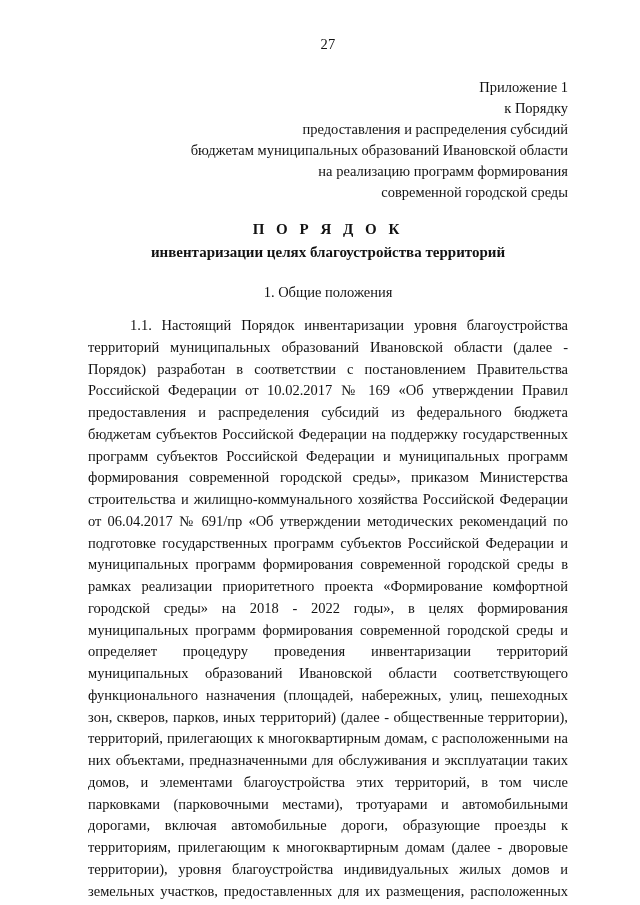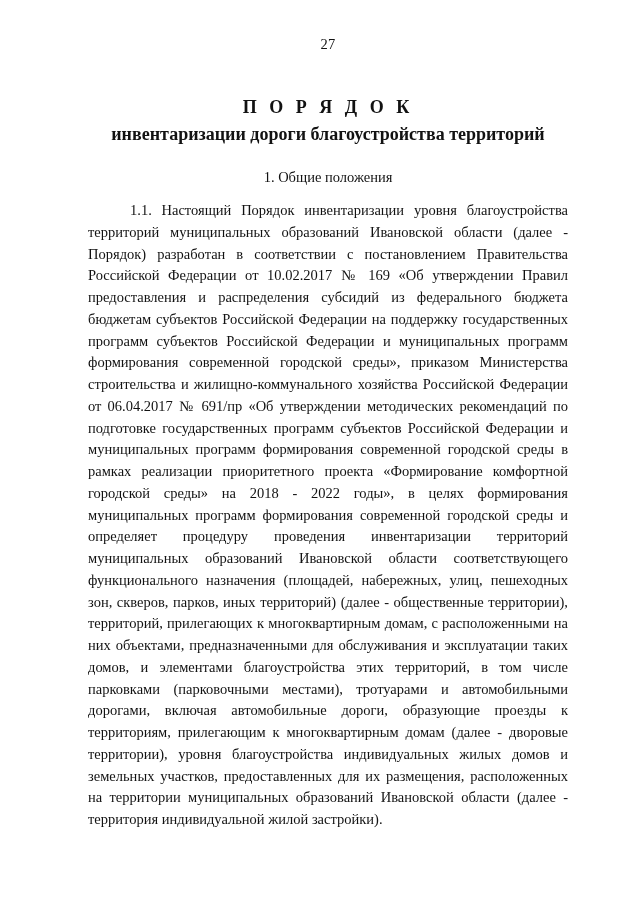--- a/index.html
+++ b/index.html
@@ -31,24 +31,24 @@
   .appendix-block {
     margin-top: 24px;
     text-align: right;
     font-size: 14.5px;
     line-height: 1.45;
   }
   .appendix-block div {
     white-space: nowrap;
   }
   .doc-title {
-    margin-top: 41px;
+    margin-top: 15px;
     text-align: center;
     font-weight: bold;
-    font-size: 18px;
+    font-size: 15px;
     line-height: 1.5;
   }
   .doc-title .spaced {
     letter-spacing: 4px;
   }
   .section-title {
     margin-top: 21px;
     text-align: center;
     font-weight: normal;
     font-size: 14.5px;
@@ -63,23 +63,31 @@
     hyphens: none;
   }
 </style>
 </head>
 <body>
 
 <div class="page">
 
   <div class="page-number">27</div>
 
+  <div class="appendix-block">
+    <div>Приложение 1</div>
+    <div>к Порядку</div>
+    <div>предоставления и распределения субсидий</div>
+    <div>бюджетам муниципальных образований Ивановской области</div>
+    <div>на реализацию программ формирования</div>
+    <div>современной городской среды</div>
+  </div>
 
   <div class="doc-title">
     <div class="spaced">П О Р Я Д О К</div>
-    <div>инвентаризации дороги благоустройства территорий</div>
+    <div>инвентаризации целях благоустройства территорий</div>
   </div>
 
   <div class="section-title">1. Общие положения</div>
 
   <p class="body-par">1.1. Настоящий Порядок инвентаризации уровня благоустройства территорий муниципальных образований Ивановской области (далее - Порядок) разработан в соответствии с постановлением Правительства Российской Федерации от 10.02.2017 № 169 «Об утверждении Правил предоставления и распределения субсидий из федерального бюджета бюджетам субъектов Российской Федерации на поддержку государственных программ субъектов Российской Федерации и муниципальных программ формирования современной городской среды», приказом Министерства строительства и жилищно-коммунального хозяйства Российской Федерации от 06.04.2017 № 691/пр «Об утверждении методических рекомендаций по подготовке государственных программ субъектов Российской Федерации и муниципальных программ формирования современной городской среды в рамках реализации приоритетного проекта «Формирование комфортной городской среды» на 2018 - 2022 годы», в целях формирования муниципальных программ формирования современной городской среды и определяет процедуру проведения инвентаризации территорий муниципальных образований Ивановской области соответствующего функционального назначения (площадей, набережных, улиц, пешеходных зон, скверов, парков, иных территорий) (далее - общественные территории), территорий, прилегающих к многоквартирным домам, с расположенными на них объектами, предназначенными для обслуживания и эксплуатации таких домов, и элементами благоустройства этих территорий, в том числе парковками (парковочными местами), тротуарами и автомобильными дорогами, включая автомобильные дороги, образующие проезды к территориям, прилегающим к многоквартирным домам (далее - дворовые территории), уровня благоустройства индивидуальных жилых домов и земельных участков, предоставленных для их размещения, расположенных на территории муниципальных образований Ивановской области (далее - территория индивидуальной жилой застройки).</p>
 
 </div>
 
 </body></html>

